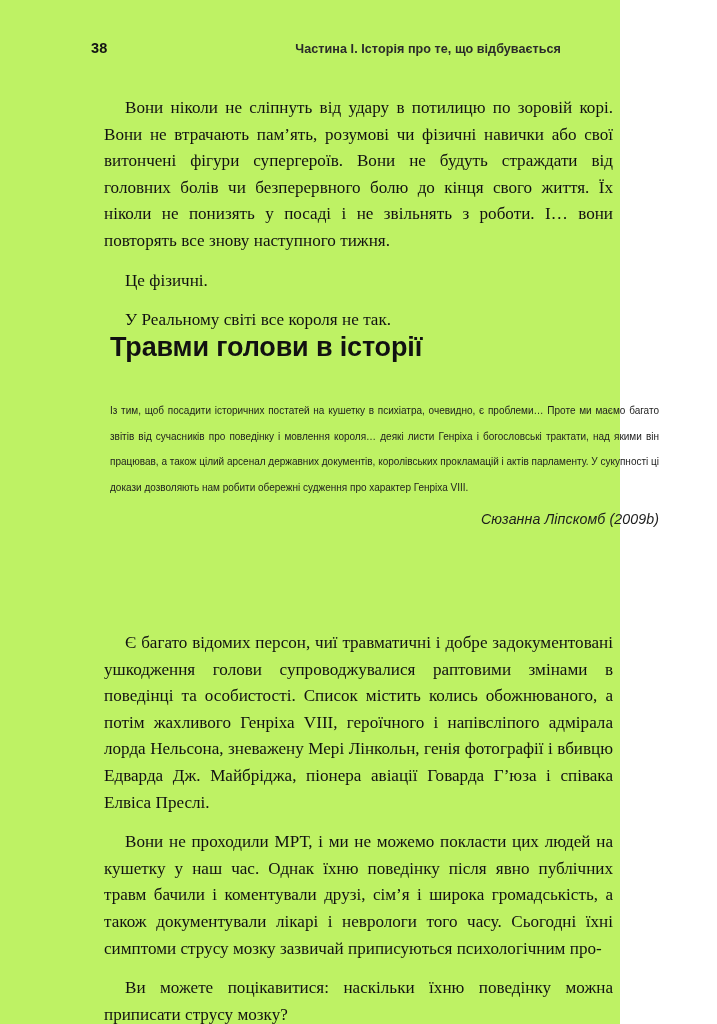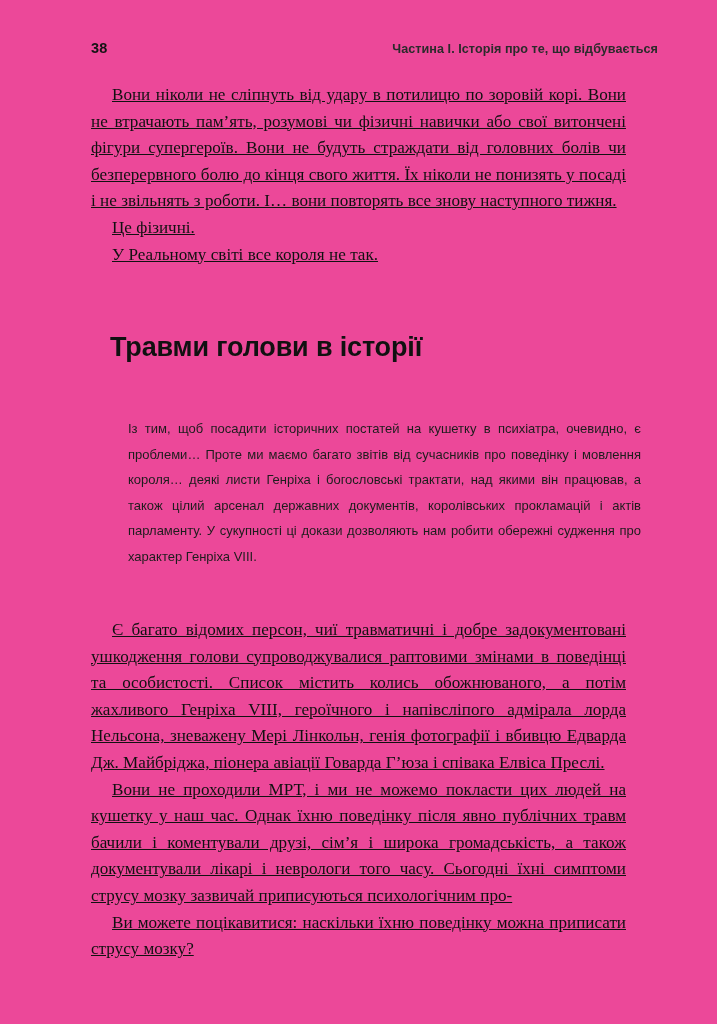--- a/index.html
+++ b/index.html
@@ -12,23 +12,23 @@
     width: 717px;
     height: 1024px;
     overflow: hidden;
     font-family: "Liberation Serif", serif;
     color: #111111;
     -webkit-font-smoothing: antialiased;
   }
 
   .page {
     position: relative;
-    width: 717px;
+    width: 620px;
     height: 1024px;
-    background: #ec4899;
+    background: #bef264;
     box-sizing: border-box;
   }
 
   
   .running-head {
     position: absolute;
     top: 40px;
     left: 91px;
     right: 59px;
     height: 22px;
@@ -53,31 +53,30 @@
 
   
   .column {
     position: absolute;
     top: 82px;
     left: 91px;
     width: 535px;
   }
 
   p.body-text {
-    margin: 0;
+    margin: 13px;
     font-family: "Liberation Serif", serif;
     font-size: 17.1px;
     line-height: 26.6px;
     text-align: justify;
     text-indent: 21px;
     color: #111111;
     hyphens: manual;
     -webkit-hyphens: manual;
     word-spacing: 0.1px;
-    text-decoration: underline;
   }
   p.body-text.last-full { text-align: justify; }
   p.body-text:last-child { }
 
   
   h2.section-heading {
     margin: 0;
     position: absolute;
     left: 110px;
     top: 330px;
@@ -91,23 +90,23 @@
   }
 
   
   .quote-block {
     position: absolute;
     left: 110px;
     top: 398px;
     width: 549px;
   }
   .quote-text {
-    margin: 18px;
+    margin: 0;
     font-family: "Liberation Sans", sans-serif;
-    font-size: 13px;
+    font-size: 10px;
     line-height: 25.6px;
     text-align: justify;
     color: #1d1d1d;
     hyphens: manual;
     -webkit-hyphens: manual;
   }
   .quote-attribution {
     margin: 11px 0 0 0;
     font-family: "Liberation Sans", sans-serif;
     font-size: 14.2px;
@@ -138,20 +137,21 @@
   <div class="column">
     <p class="body-text">Вони ніколи не сліпнуть від удару в потилицю по зоровій корі. Вони не втрачають пам’ять, розумові чи фізичні навички або свої витончені фігури супергероїв. Вони не будуть страждати від головних болів чи безперервного болю до кінця свого життя. Їх ніколи не понизять у посаді і не звільнять з роботи. І… вони повторять все знову наступного тижня.</p>
     <p class="body-text">Це фізичні.</p>
     <p class="body-text">У Реальному світі все короля не так.</p>
   </div>
 
   <h2 class="section-heading">Травми голови в історії</h2>
 
   <div class="quote-block">
     <p class="quote-text">Із тим, щоб посадити історичних постатей на кушетку в психіатра, очевидно, є проблеми… Проте ми маємо багато звітів від сучасників про поведінку і мовлення короля… деякі листи Генріха і богословські трактати, над якими він працював, а також цілий арсенал державних документів, королівських прокламацій і актів парламенту. У сукупності ці докази дозволяють нам робити обережні судження про характер Генріха VIII.</p>
+    <p class="quote-attribution">Сюзанна Ліпскомб (2009b)</p>
   </div>
 
   <div class="column-lower">
     <p class="body-text">Є багато відомих персон, чиї травматичні і добре задокументовані ушкодження голови супроводжувалися раптовими змінами в поведінці та особистості. Список містить колись обожнюваного, а потім жахливого Генріха VIII, героїчного і напівсліпого адмірала лорда Нельсона, зневажену Мері Лінкольн, генія фотографії і вбивцю Едварда Дж. Майбріджа, піонера авіації Говарда Г’юза і співака Елвіса Преслі.</p>
     <p class="body-text last-full">Вони не проходили МРТ, і ми не можемо покласти цих людей на кушетку у наш час. Однак їхню поведінку після явно публічних травм бачили і коментували друзі, сім’я і широка громадськість, а також документували лікарі і неврологи того часу. Сьогодні їхні симптоми струсу мозку зазвичай приписуються психологічним про-</p>
     <p class="body-text">Ви можете поцікавитися: наскільки їхню поведінку можна приписати струсу мозку?</p>
   </div>
 
 </div>
 

